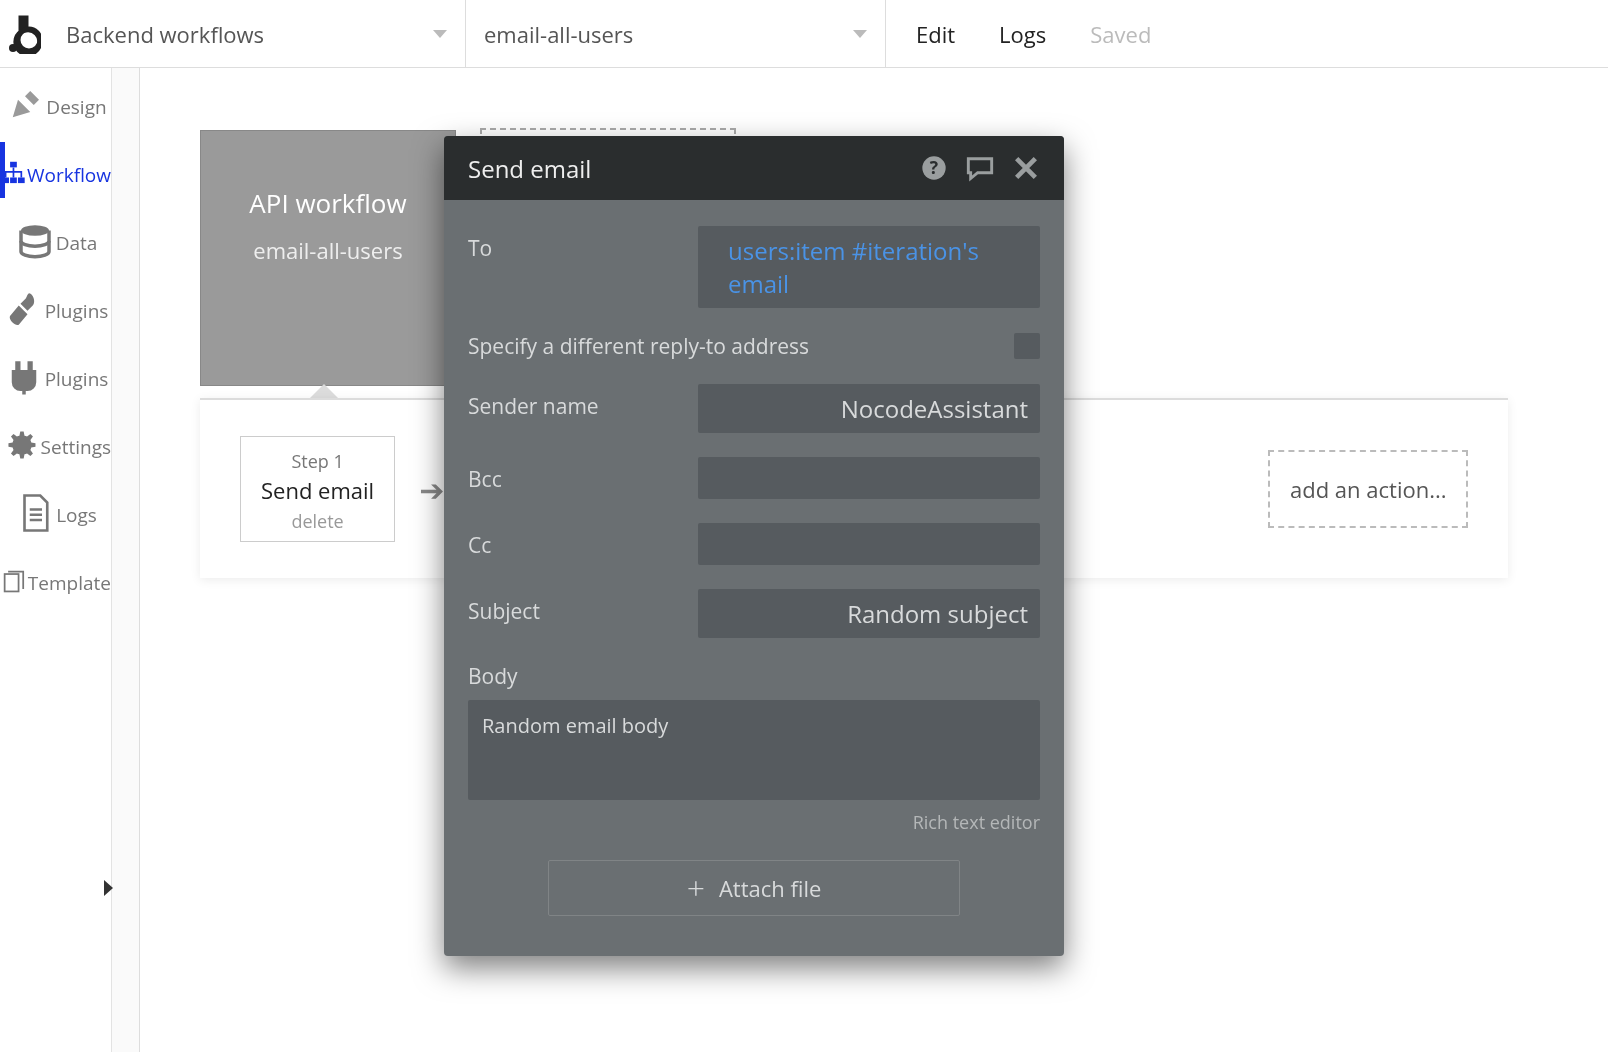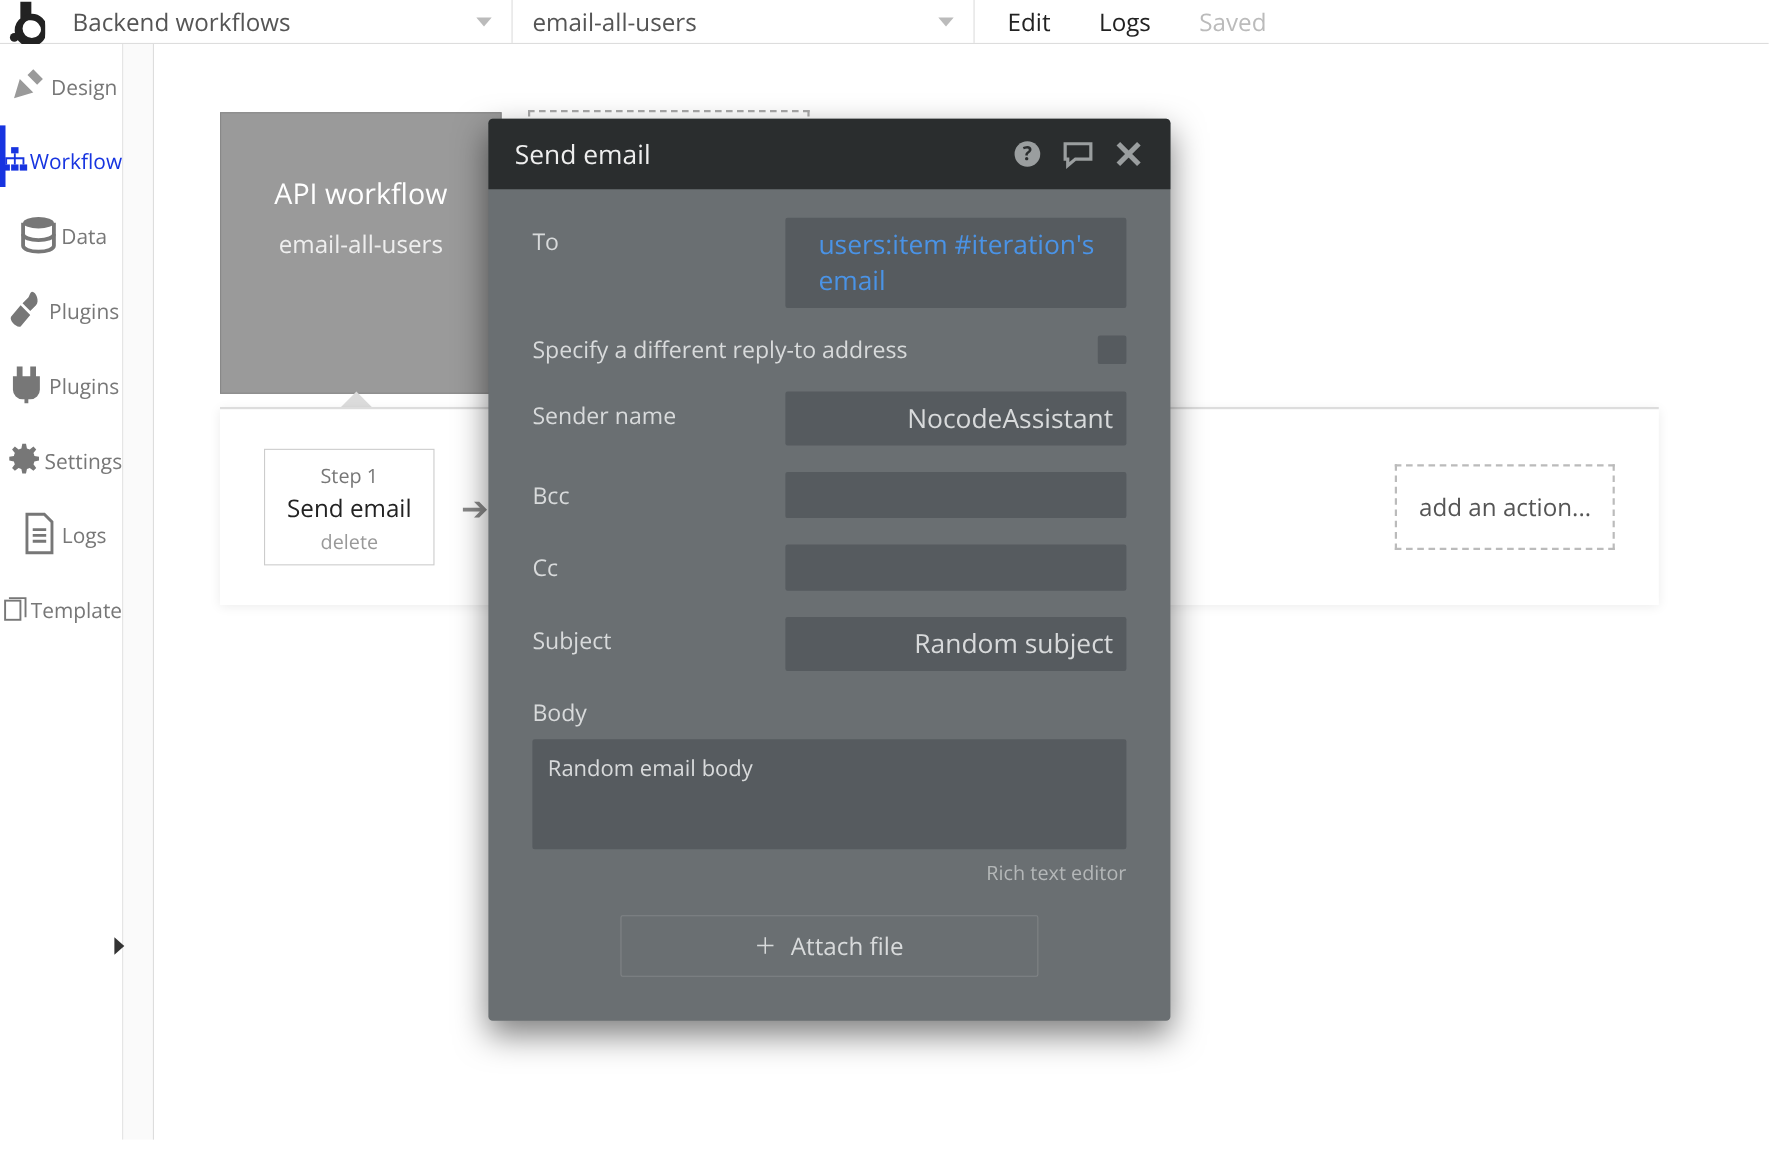--- a/index.html
+++ b/index.html
@@ -1,19 +1,19 @@
 <!DOCTYPE html>
 <html><head>
 <meta charset="utf-8">
 <style>
   * { box-sizing: border-box; margin: 0; padding: 0; }
   html, body { width: 1608px; height: 1052px; font-family: -apple-system, 'Segoe UI', 'Open Sans', sans-serif; background: #fff; overflow: hidden; }
 
   
-  .topbar { height: 40px; border-bottom: 1px solid #ddd; display: flex; align-items: stretch; background: #fff; }
+  .topbar { height: 68px; border-bottom: 1px solid #ddd; display: flex; align-items: stretch; background: #fff; }
   .logo-cell { width: 48px; display: flex; align-items: center; justify-content: center; }
   .logo { width: 34px; height: 40px; }
   .top-dd { display: flex; align-items: center; justify-content: space-between; padding: 0 18px; border-right: 1px solid #ddd; color: #555; font-size: 22px; cursor: pointer; }
   .dd1 { width: 418px; }
   .dd2 { width: 420px; }
   .chev { width: 0; height: 0; border-left: 7px solid transparent; border-right: 7px solid transparent; border-top: 8px solid #bbb; }
   .top-actions { display: flex; align-items: center; padding: 0 30px; gap: 44px; }
   .top-link { font-size: 22px; color: #222; cursor: pointer; }
   .top-saved { font-size: 22px; color: #bbb; }
 
@@ -53,21 +53,21 @@
   .arrow-r { font-size: 30px; color: #888; }
   .add-action { margin-left: auto; border: 2px dashed #bbb; padding: 22px 20px; font-size: 22px; color: #555; width: 200px; white-space: nowrap; overflow: hidden; }
 
   
   .panel { position: absolute; left: 304px; top: 68px; width: 620px; background: #6a6f72; border-radius: 4px; box-shadow: 0 12px 30px rgba(0,0,0,0.5); color: #e4e6e7; }
   .panel-head { height: 64px; background: #2a2d2e; display: flex; align-items: center; padding: 0 24px; border-radius: 4px 4px 0 0; }
   .panel-title { font-size: 24px; color: #eee; flex: 1; }
   .panel-icons { display: flex; gap: 18px; align-items: center; }
   .panel-icons svg { width: 28px; height: 28px; fill: #9a9e9f; cursor: pointer; }
 
-  .panel-body { padding: 26px 40px 10px; }
+  .panel-body { padding: 26px 24px 10px; }
   .fld { display: flex; align-items: flex-start; margin-bottom: 24px; }
   .fld-lbl { width: 230px; font-size: 21px; color: #d8dadb; padding-top: 8px; }
   .fld-val { flex: 1; }
   .inp { background: #565b5f; border: none; min-height: 42px; display: flex; align-items: center; padding: 8px 12px; color: #d8dadb; font-size: 24px; width: 100%; border-radius: 2px; justify-content: flex-end; }
   .dyn { color: #4a93e6; }
   .chk { width: 26px; height: 26px; background: #565b5f; border-radius: 2px; }
   .reply-row { display: flex; align-items: center; justify-content: space-between; margin-bottom: 24px; }
   .reply-row .fld-lbl { width: auto; padding-top: 0; }
 
   .body-section { margin-top: 6px; }

